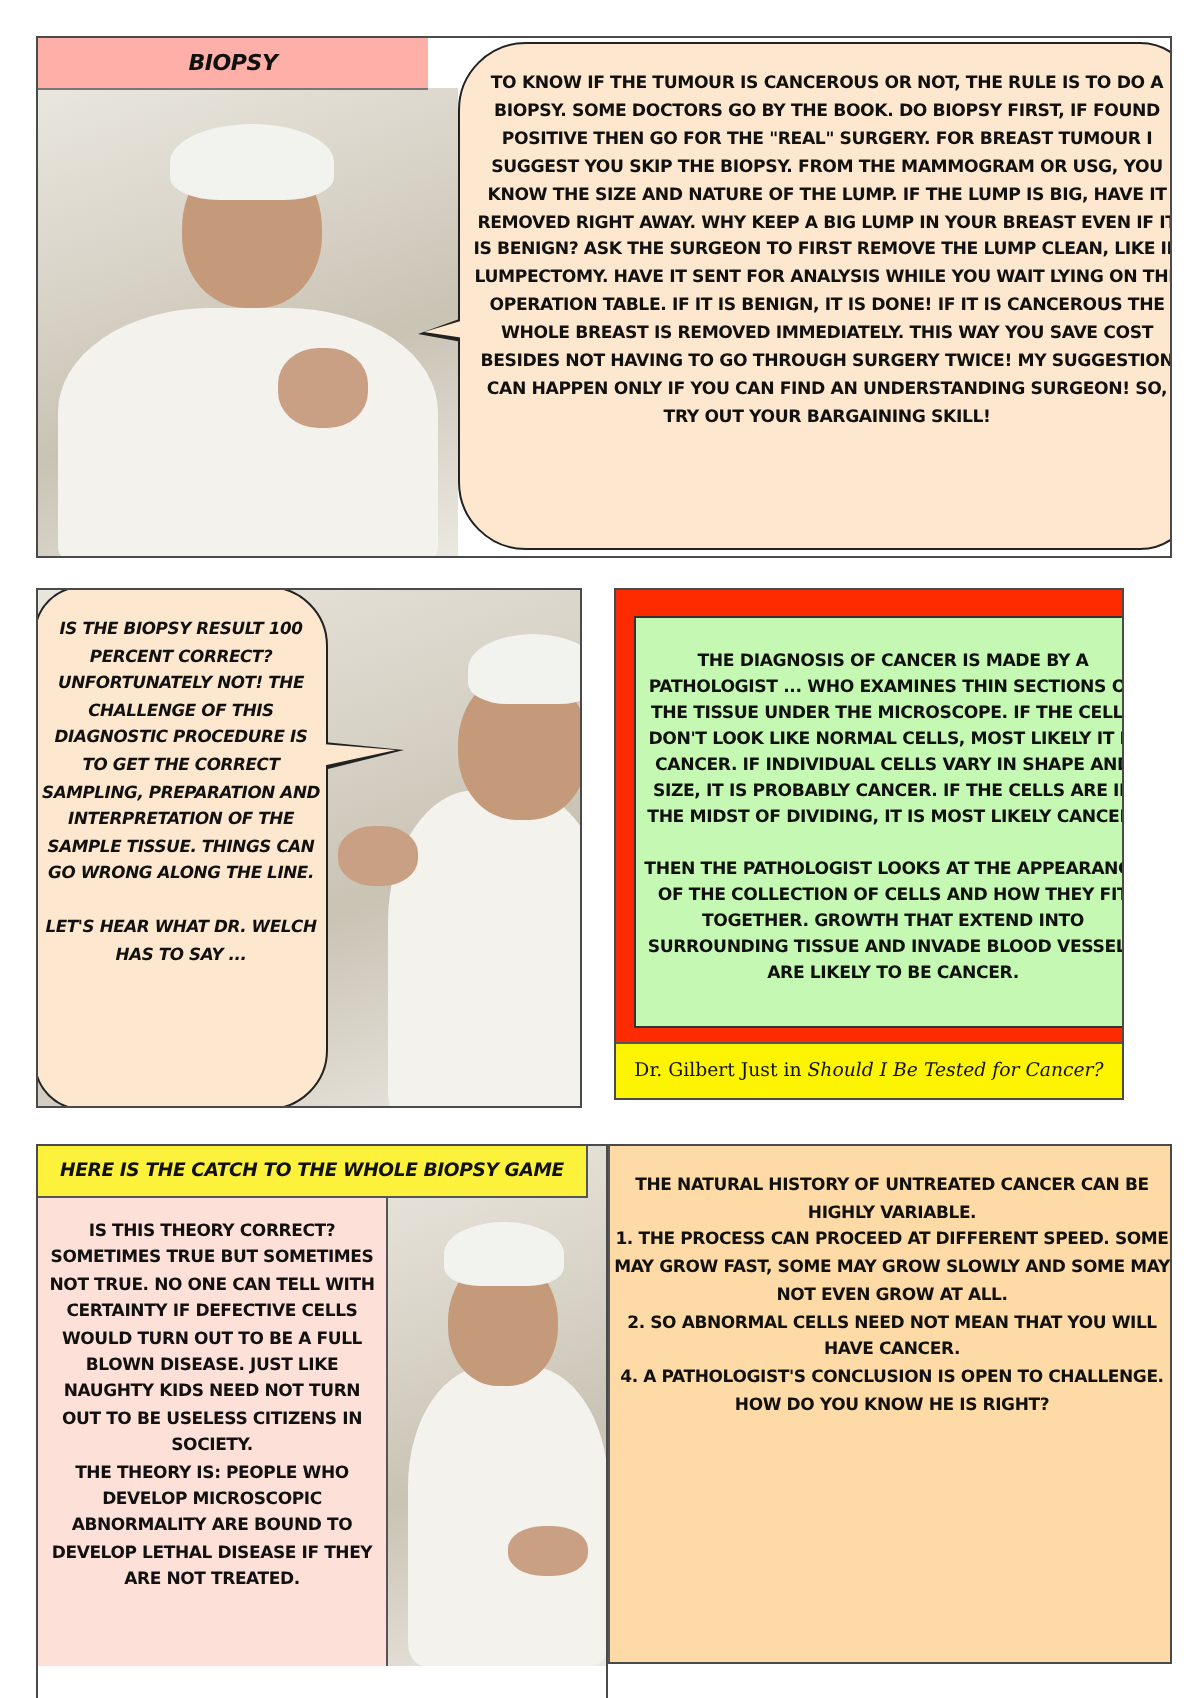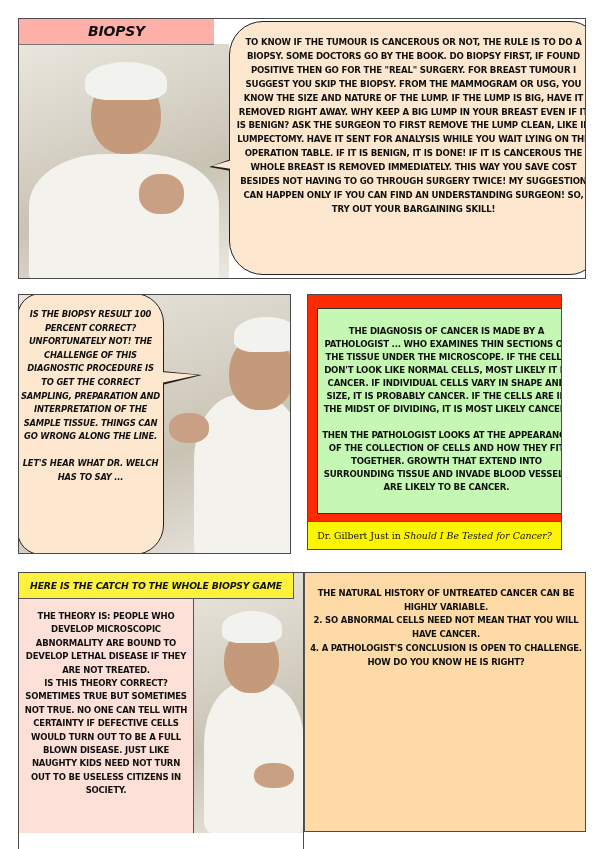--- a/index.html
+++ b/index.html
@@ -19,21 +19,21 @@
   }
   .head { position: absolute; border-radius: 50% 50% 45% 45%; background: #c49a7a; }
   .hair { position: absolute; border-radius: 50% 50% 30% 30%; background: #f2f2ef; }
   .shirt { position: absolute; border-radius: 40% 40% 8% 8%; background: #f4f2ec; }
   .hand { position: absolute; border-radius: 45%; background: #c9a083; }
 
   
   #p1 { left: 18px; top: 18px; width: 568px; height: 261px; }
   #p1 .title {
     position: absolute; left: 0; top: 0; width: 195px; height: 25px; background: #fdafa8;
-    border-bottom: 1px solid #777; font-style: italic; font-size: 14px; line-height: 25px;
+    border-bottom: 1px solid #777; font-style: italic; font-size: 11px; line-height: 25px;
   }
   #p1 .photo { left: 0; top: 25px; width: 210px; height: 236px; }
   #p1 .bubble {
     position: absolute; left: 210px; top: 2px; width: 369px; height: 254px; background: #fde8cf;
     border: 1.3px solid #222; border-radius: 34px 28px 28px 34px; box-sizing: border-box;
     padding: 14px 6px 0 6px; font-size: 8.6px; line-height: 13.9px;
   }
   #p1 .tail {
     position: absolute; left: 190px; top: 140px; width: 0; height: 0;
     border-top: 8px solid transparent; border-bottom: 4px solid transparent; border-right: 22px solid #222;
@@ -138,24 +138,25 @@
 
 <div class="panel" id="p4">
   <div class="photo">
     <div class="shirt" style="left:10px;top:110px;width:100px;height:150px;"></div>
     <div class="head" style="left:30px;top:55px;width:55px;height:65px;"></div>
     <div class="hair" style="left:28px;top:38px;width:60px;height:32px;"></div>
     <div class="hand" style="left:60px;top:190px;width:40px;height:25px;"></div>
   </div>
   <div class="title comic">Here is the catch to the whole biopsy game</div>
   <div class="left comic">
+    <div>Is this theory correct? Sometimes true but sometimes not true.  No one can tell with certainty if defective cells would turn out to be a full blown disease. Just like naughty kids need not turn out to be useless citizens in society.</div>
     <div>The theory is: people who develop microscopic abnormality are bound to develop lethal disease if they are not treated.</div>
-    <div>Is this theory correct? Sometimes true but sometimes not true.  No one can tell with certainty if defective cells would turn out to be a full blown disease. Just like naughty kids need not turn out to be useless citizens in society.</div>
   </div>
 </div>
 
 <div class="panel" id="p5">
   <div class="text comic">
     <div>The natural history of untreated cancer can be highly variable.</div>
+    <div>1. The process can proceed at different speed. Some may grow fast, some may grow slowly and some may not even grow at all.</div>
     <div>2. So abnormal cells need not mean that you will have cancer.</div>
     <div>4. A pathologist's conclusion is open to challenge. How do you know he is right?</div>
   </div>
 </div>
 
 </body></html>

